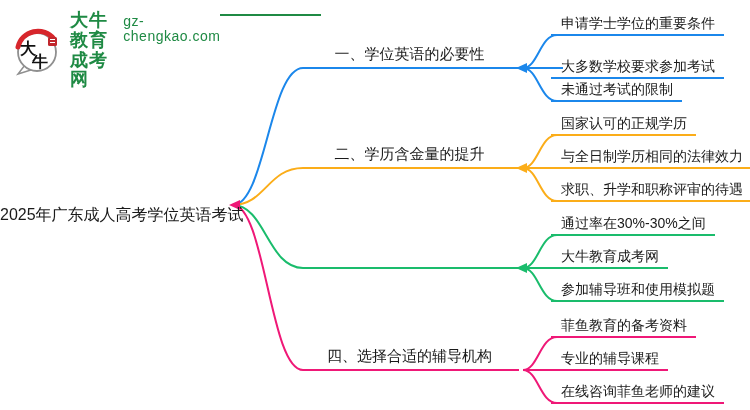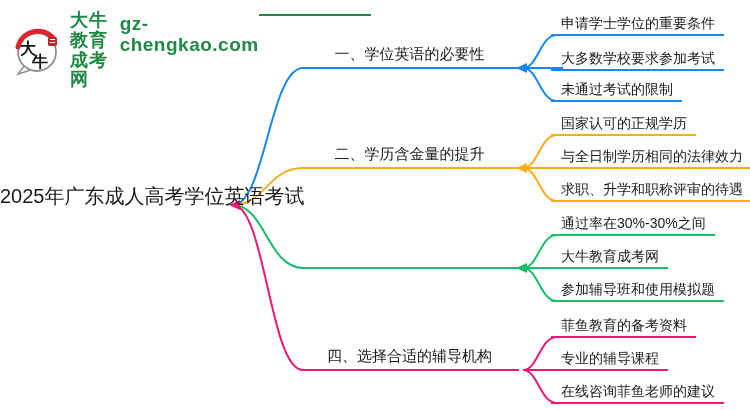--- a/index.html
+++ b/index.html
@@ -5,26 +5,26 @@
   html,body{margin:0;padding:0;background:#fff;}
   #canvas{
     position:relative;width:750px;height:410px;background:#fff;overflow:hidden;
     font-family:"Liberation Sans","DejaVu Sans",sans-serif;color:#1a1a1a;
   }
   svg.lines{position:absolute;left:0;top:0;}
   
   .logo{position:absolute;left:12px;top:11px;display:flex;align-items:center;gap:8px;cursor:pointer;}
   .brand{display:flex;flex-direction:row;line-height:1.1;}
   .brand-title{font-size:18px;font-weight:bold;letter-spacing:1px;}
-  .brand-domain{font-size:19px;font-weight:bold;letter-spacing:.5px;margin-top:3px;}
+  .brand-domain{font-size:14px;font-weight:normal;letter-spacing:.5px;margin-top:3px;}
   .brand-bar{height:2px;width:100%;margin-top:3px;}
   
   .root{
-    position:absolute;left:0;top:186px;width:235px;text-align:left;
-    font-size:20px;line-height:21px;white-space:nowrap;
+    position:absolute;left:0;top:204px;width:235px;text-align:left;
+    font-size:16px;line-height:21px;white-space:nowrap;
   }
   .btitle{
     position:absolute;left:300px;width:219px;text-align:center;
     font-size:15px;line-height:20px;white-space:nowrap;
   }
   .leaf{
     position:absolute;left:551px;padding:0 9px 0 10px;line-height:21px;
     font-size:14px;white-space:nowrap;border-bottom:2px solid #be185d;
   }
 </style>
@@ -85,21 +85,21 @@
     </div>
   </div>
 
   <div class="root">2025年广东成人高考学位英语考试</div>
 
   <div class="btitle" style="top:44px">一、学位英语的必要性</div>
   <div class="btitle" style="top:144px">二、学历含金量的提升</div>
   <div class="btitle" style="top:346px">四、选择合适的辅导机构</div>
 
   <div class="leaf" style="top: 13px; border-bottom-color: rgb(27, 135, 235);">申请学士学位的重要条件</div>
-  <div class="leaf" style="top: 48px; border-bottom-color: rgb(27, 135, 235);">大多数学校要求参加考试</div>
+  <div class="leaf" style="top: 56px; border-bottom-color: rgb(27, 135, 235);">大多数学校要求参加考试</div>
   <div class="leaf" style="top: 79px; border-bottom-color: rgb(27, 135, 235);">未通过考试的限制</div>
 
   <div class="leaf" style="top: 113px; border-bottom-color: rgb(251, 173, 25);">国家认可的正规学历</div>
   <div class="leaf" style="top: 146px; border-bottom-color: rgb(251, 173, 25);">与全日制学历相同的法律效力</div>
   <div class="leaf" style="top: 179px; border-bottom-color: rgb(251, 173, 25);">求职、升学和职称评审的待遇</div>
 
   <div class="leaf" style="top: 213px; border-bottom-color: rgb(26, 188, 108);">通过率在30%-30%之间</div>
   <div class="leaf" style="top: 246px; border-bottom-color: rgb(26, 188, 108);">大牛教育成考网</div>
   <div class="leaf" style="top: 279px; border-bottom-color: rgb(26, 188, 108);">参加辅导班和使用模拟题</div>
 

